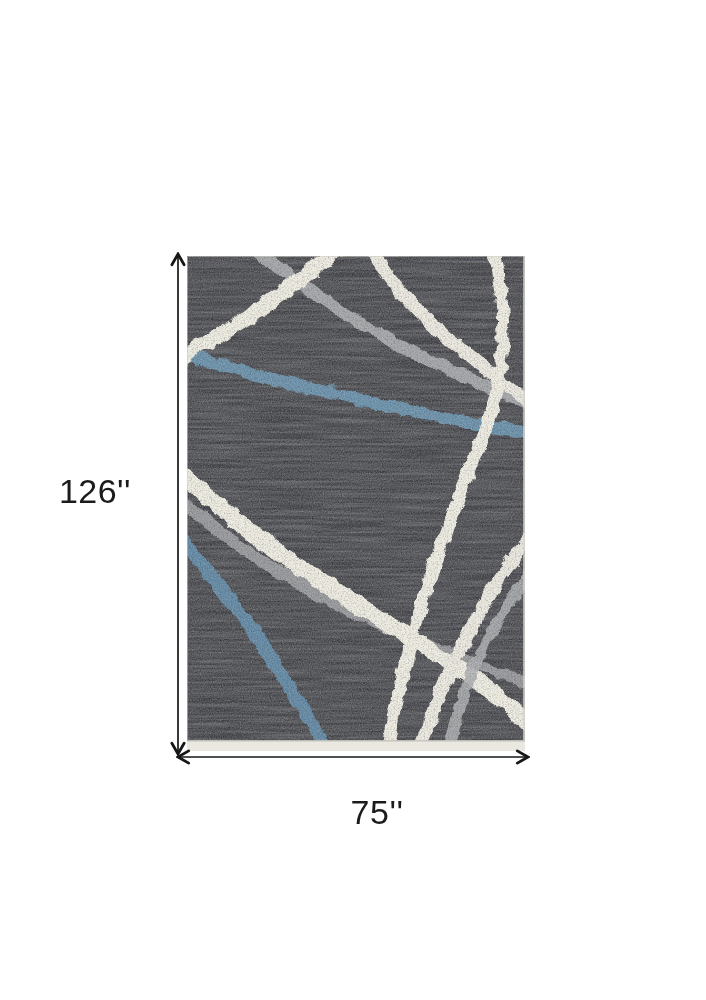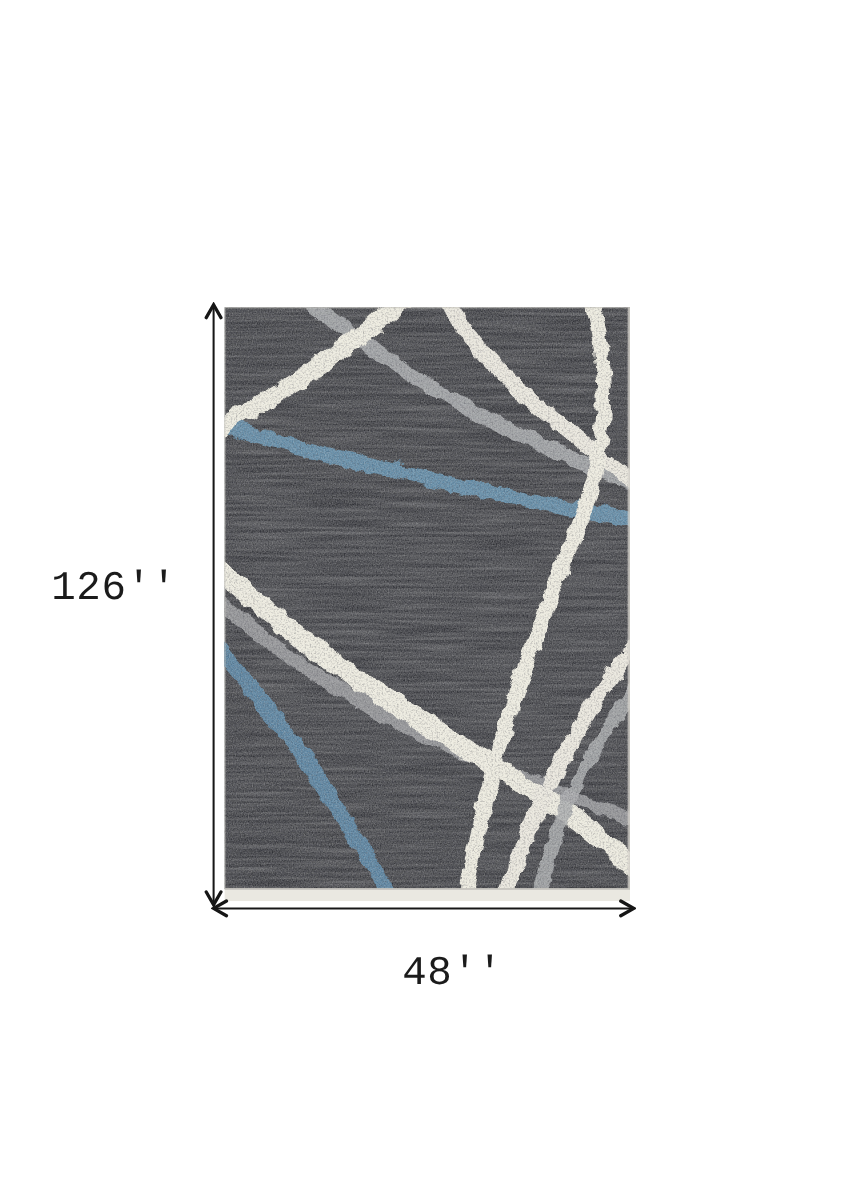--- a/index.html
+++ b/index.html
@@ -2,21 +2,21 @@
 <html><head>
 <meta charset="utf-8">
 <style>
   html, body { margin: 0; padding: 0; background: #ffffff; }
   .page {
     position: relative;
     width: 706px;
     height: 956px;
     background: #ffffff;
     overflow: hidden;
-    font-family: Liberation Mono, monospace;
+    font-family: Liberation Sans, sans-serif;
   }
   .rug-svg {
     position: absolute;
     left: 187px;
     top: 256px;
     width: 338px;
     height: 495px;
     display: block;
   }
   .arrow-svg { position: absolute; display: block; }
@@ -106,15 +106,15 @@
   <svg class="arrow-svg arrow-h" viewBox="0 0 368 22" aria-hidden="true">
     <defs>
       <marker id="ahh" viewBox="0 0 10 10" refX="8.5" refY="5" markerWidth="9" markerHeight="9" orient="auto-start-reverse">
         <path d="M 1.5,1 L 8.5,5 L 1.5,9" fill="none" stroke-width="1.8" stroke-linecap="round" stroke="#161616"></path>
       </marker>
     </defs>
     <line x1="9" y1="11" x2="359" y2="11" stroke-width="1.7" marker-start="url(#ahh)" marker-end="url(#ahh)" stroke="#161616"></line>
   </svg>
 
   <div class="dim-label height">126''</div>
-  <div class="dim-label width">48''</div>
+  <div class="dim-label width">75''</div>
 
 </div>
 
 </body></html>

